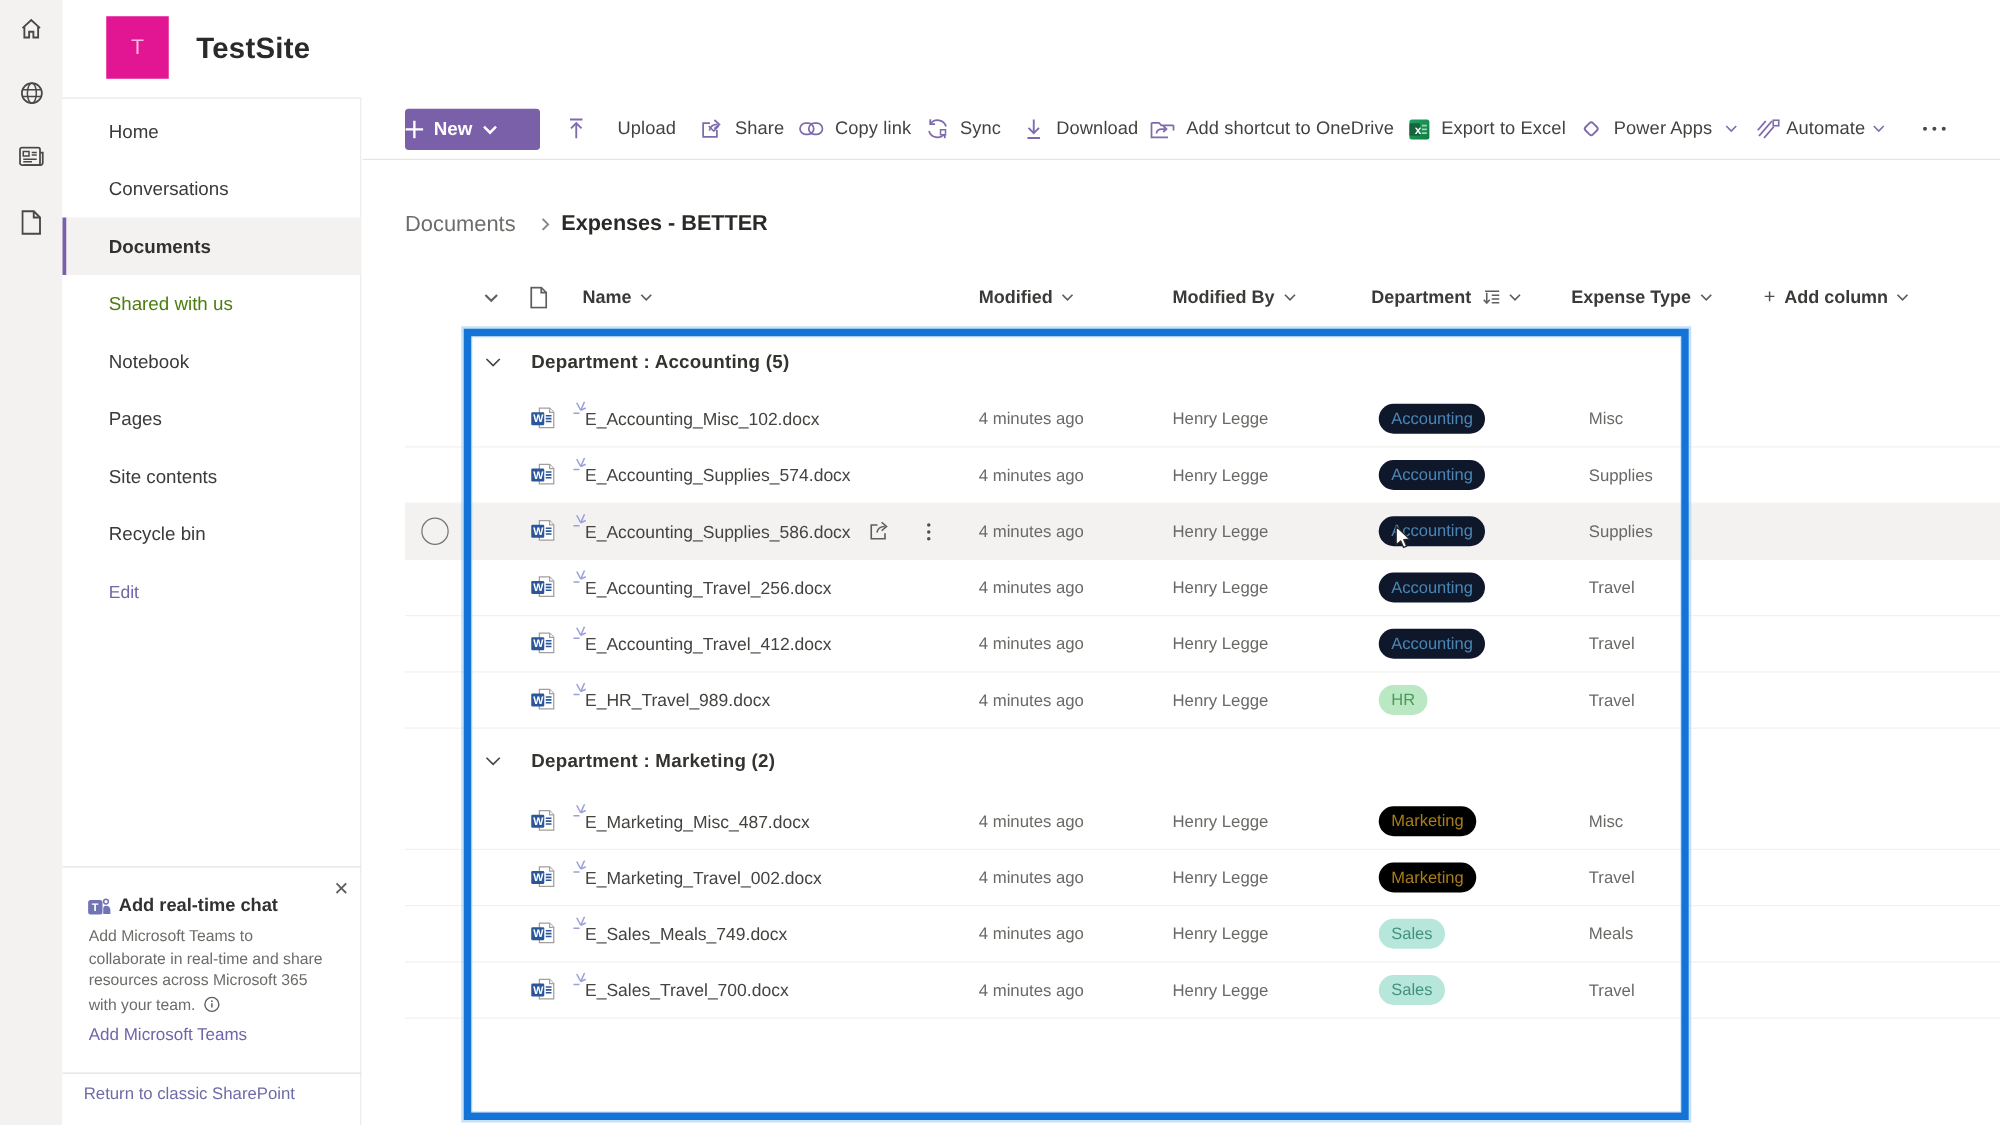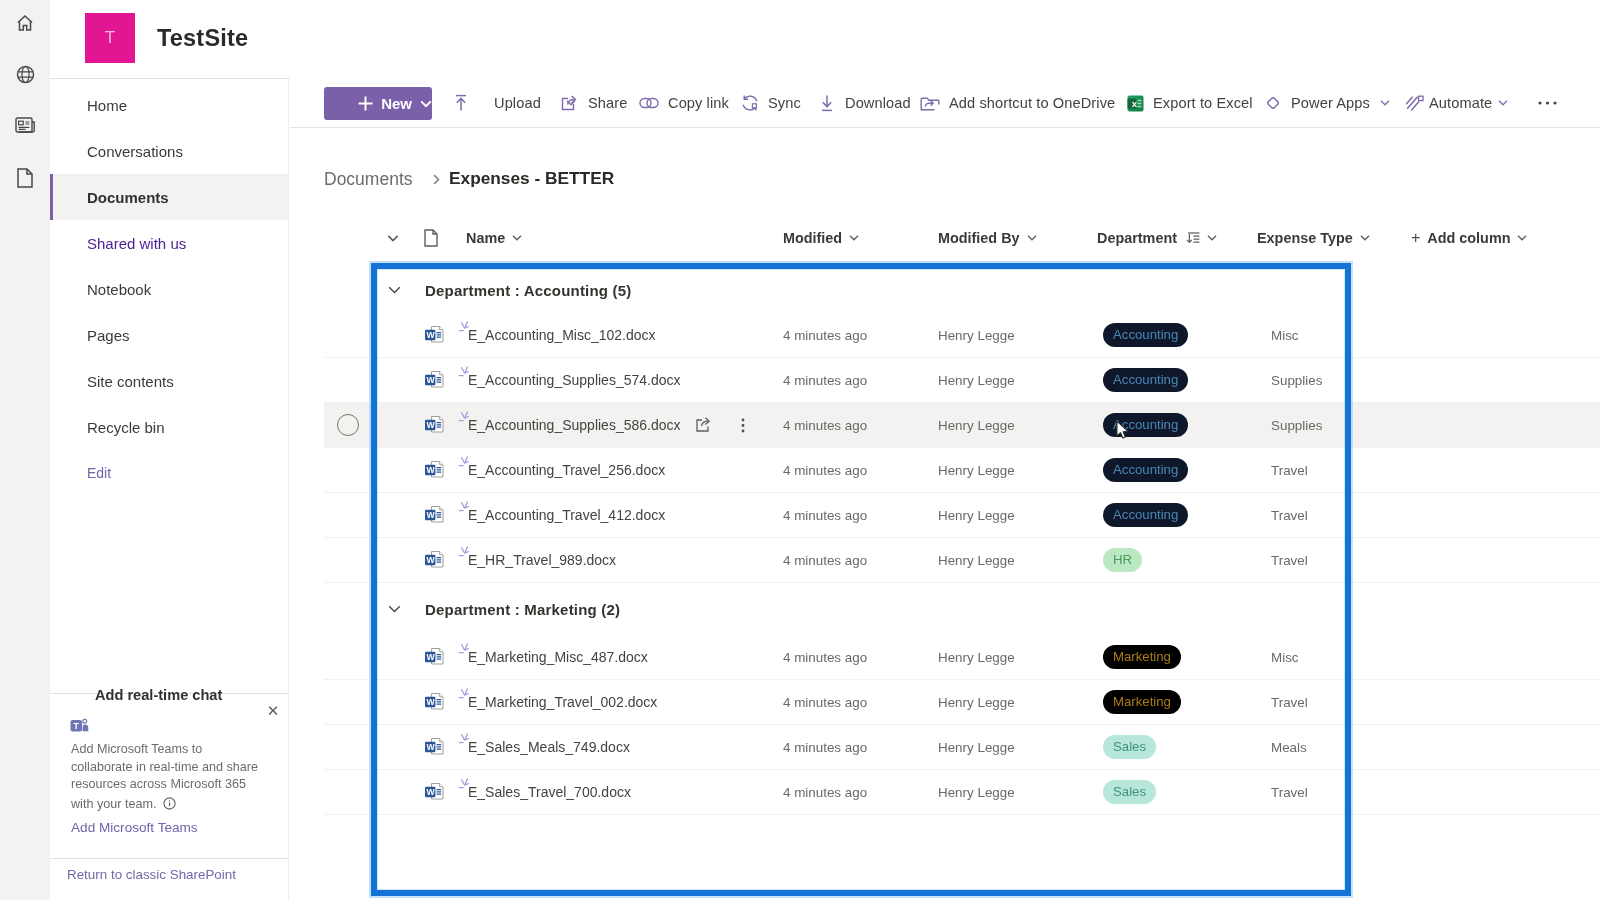--- a/index.html
+++ b/index.html
@@ -58,48 +58,48 @@
 <div class="abs" style="left:85px;top:13px;width:50px;height:50px;background:#e21592"></div>
 <div class="abs" style="left:85px;top:13px;width:50px;height:50px;color:#f7b8dd;font-size:17px;display:flex;align-items:center;justify-content:center">T</div>
 <div class="abs" style="left:157px;top:25px;font-size:23.5px;font-weight:bold;color:#2b2a28;letter-spacing:.2px">TestSite</div>
 <div class="abs" style="left:50px;top:78px;width:239px;height:1px;background:#e5e3e1"></div>
 <div class="abs" style="left:50px;top:79px;width:239px;height:821px;background:#fff;border-right:1px solid #edecea"></div>
 <div class="abs" style="left:50px;top:174px;width:239px;height:46px;background:#f3f2f1"></div>
 <div class="abs" style="left:50px;top:174px;width:3px;height:46px;background:#7a5fa9"></div>
 <div class="abs navitem" style="left:50px;top:82px;width:239px;font-weight:normal;color:#3b3a39">Home</div>
 <div class="abs navitem" style="left:50px;top:128px;width:239px;font-weight:normal;color:#3b3a39">Conversations</div>
 <div class="abs navitem" style="left:50px;top:174px;width:239px;font-weight:bold;color:#33312f">Documents</div>
-<div class="abs navitem" style="left:50px;top:220px;width:192px;font-weight:normal;color:#4c1d95">Shared with us</div>
+<div class="abs navitem" style="left:50px;top:220px;width:192px;font-weight:normal;color:#4d7c0f">Shared with us</div>
 <div class="abs navitem" style="left:50px;top:266px;width:239px;font-weight:normal;color:#3b3a39">Notebook</div>
 <div class="abs navitem" style="left:50px;top:312px;width:239px;font-weight:normal;color:#3b3a39">Pages</div>
 <div class="abs navitem" style="left:50px;top:358px;width:239px;font-weight:normal;color:#3b3a39">Site contents</div>
 <div class="abs navitem" style="left:50px;top:404px;width:239px;font-weight:normal;color:#3b3a39">Recycle bin</div>
 <div class="abs navitem" style="left:50px;top:450px;width:239px;font-size:14px;color:#7263ab">Edit</div>
 <div class="abs" style="left:50px;top:693px;width:239px;height:1px;background:#e3e1df"></div>
 <div class="abs" style="left:264px;top:702px;width:18px;height:18px;color:#5f5d5b;font-size:15px;display:flex;align-items:center;justify-content:center">✕</div>
 <div class="abs" style="left:70px;top:717px">
     <svg width="19" height="17" viewBox="0 0 19 17" style="display:block">
       <rect x="0.5" y="3" width="11.5" height="11.5" rx="2" fill="#7174b4"></rect>
       <text x="3.4" y="12.2" font-family="Liberation Sans" font-size="8.8" font-weight="bold" fill="#fff">T</text>
       <circle cx="14.8" cy="4.2" r="1.9" fill="none" stroke="#7174b4" stroke-width="1.2"></circle>
       <path d="M12.6 14.2v-4.4a2.3 2.3 0 0 1 2.3-2.3 3.4 3.4 0 0 1 3.4 3.4v3.3z" fill="#7174b4"></path>
     </svg>
   </div>
-<div class="abs" style="left:95px;top:687px;font-size:14.6px;font-weight:bold;color:#323130">Add real-time chat</div>
+<div class="abs" style="left:95px;top:717px;font-size:14.6px;font-weight:bold;color:#323130">Add real-time chat</div>
 <div class="abs" style="left:71px;top:741px;width:200px;font-size:12.6px;line-height:17.5px;color:#6e6c69">Add Microsoft Teams to<br>collaborate in real-time and share<br>resources across Microsoft 365</div>
 <div class="abs" style="left:71px;top:797px;font-size:12.6px;color:#6e6c69">with your team.&nbsp; <span style="display:inline-block;vertical-align:-2px"><svg width="13" height="13" viewBox="0 0 13 13" style="display:block">
         <circle cx="6.5" cy="6.5" r="5.6" fill="none" stroke="#605e5c" stroke-width="1.1"></circle>
         <path d="M6.5 5.6v3.4" stroke="#605e5c" stroke-width="1.2"></path>
         <circle cx="6.5" cy="3.9" r="0.7" fill="#605e5c"></circle>
       </svg></span></div>
 <div class="abs" style="left:71px;top:820px;font-size:13.6px;color:#7263ab">Add Microsoft Teams</div>
 <div class="abs" style="left:50px;top:858px;width:239px;height:1px;background:#e3e1df"></div>
 <div class="abs" style="left:67px;top:867px;font-size:13.4px;color:#6f6ba8">Return to classic SharePoint</div>
 <div class="abs" style="left:290px;top:127px;width:1310px;height:1px;background:#e7e5e3"></div>
-<div class="abs" style="left:324px;top:87px;width:108px;height:33px;background:#7a5fa9;border-radius:3px;display:flex;align-items:center;justify-content:flex-end;gap:8px;color:#fff">
+<div class="abs" style="left:324px;top:87px;width:108px;height:33px;background:#7a5fa9;border-radius:3px;display:flex;align-items:center;justify-content:flex-start;gap:8px;color:#fff">
 <svg width="15" height="15" viewBox="0 0 15 15" style="display:block">
       <path d="M7.5 0.5v14M0.5 7.5h14" stroke="#fff" stroke-width="1.9"></path>
     </svg>
     <span style="font-size:15px;font-weight:bold">New</span>
     <svg width="12" height="8" viewBox="0 0 10 6" style="display:block">
       <path d="M1 0.8l4 4 4-4" fill="none" stroke="#fff" stroke-width="1.7"></path>
     </svg>
   </div>
 <div class="cmditem" style="left:452px;gap:24px">
     <svg width="18" height="18" viewBox="0 0 18 18" style="display:block">

